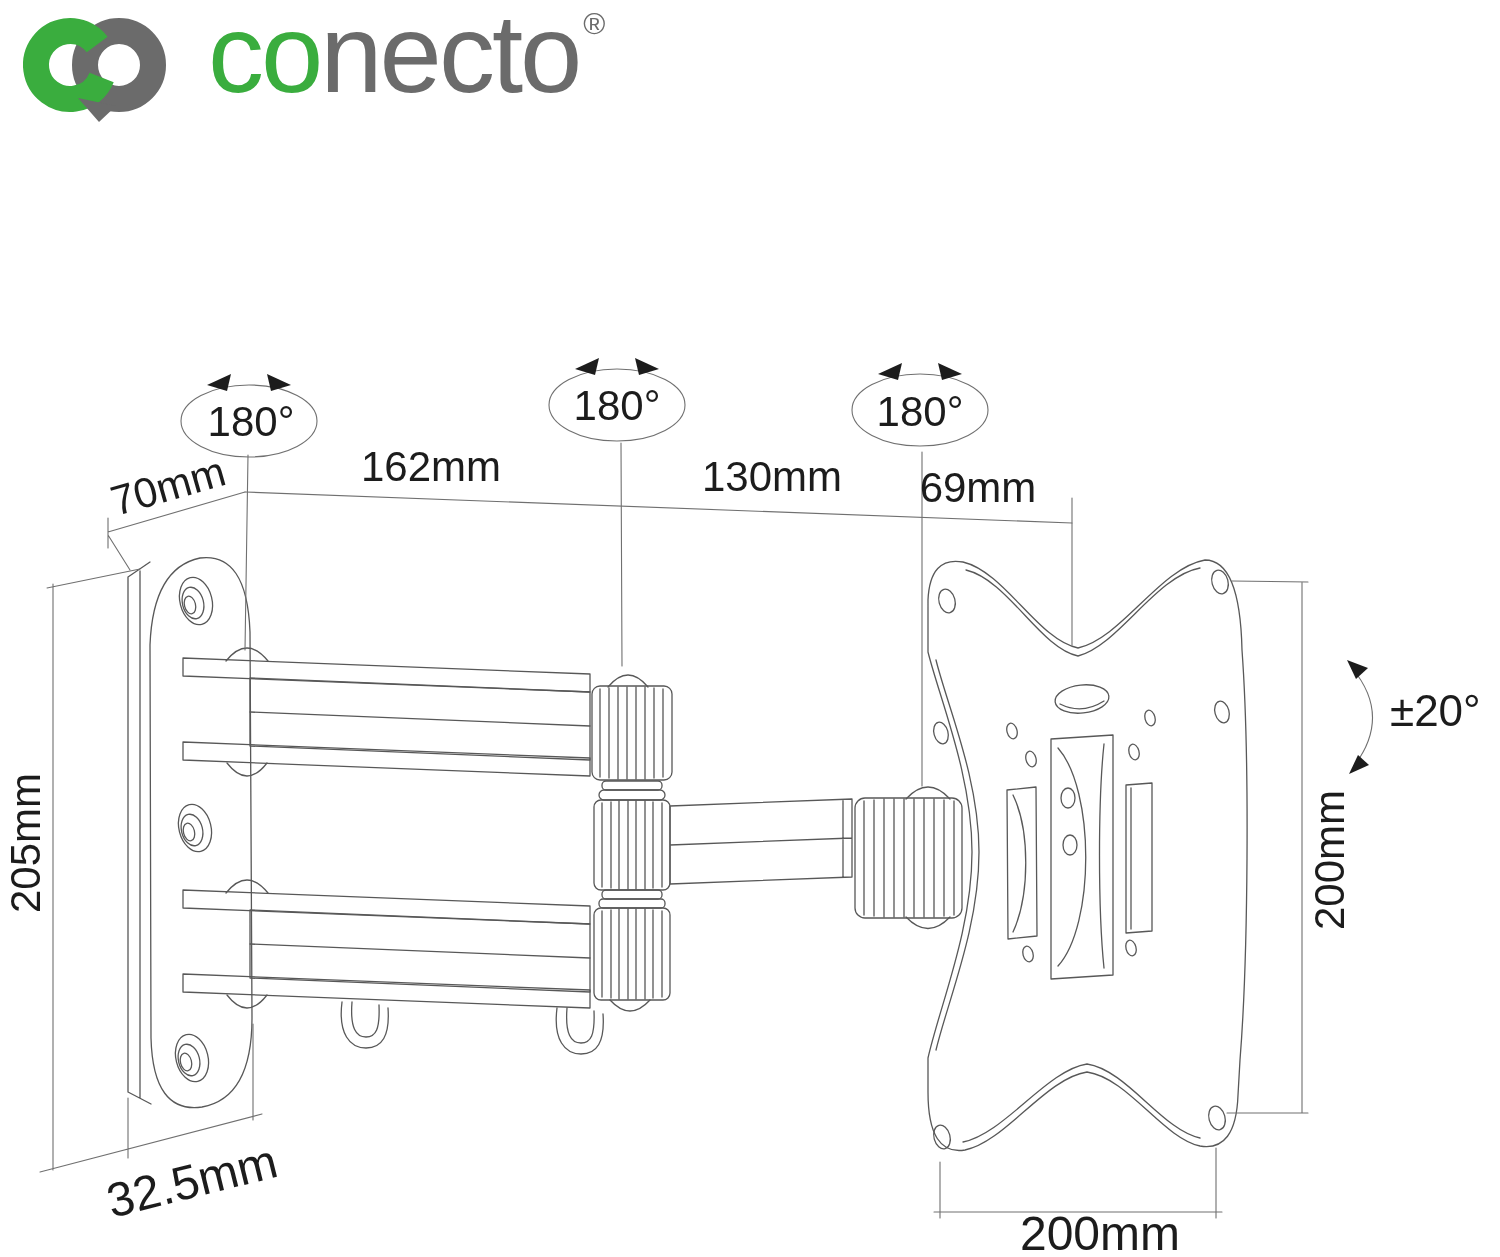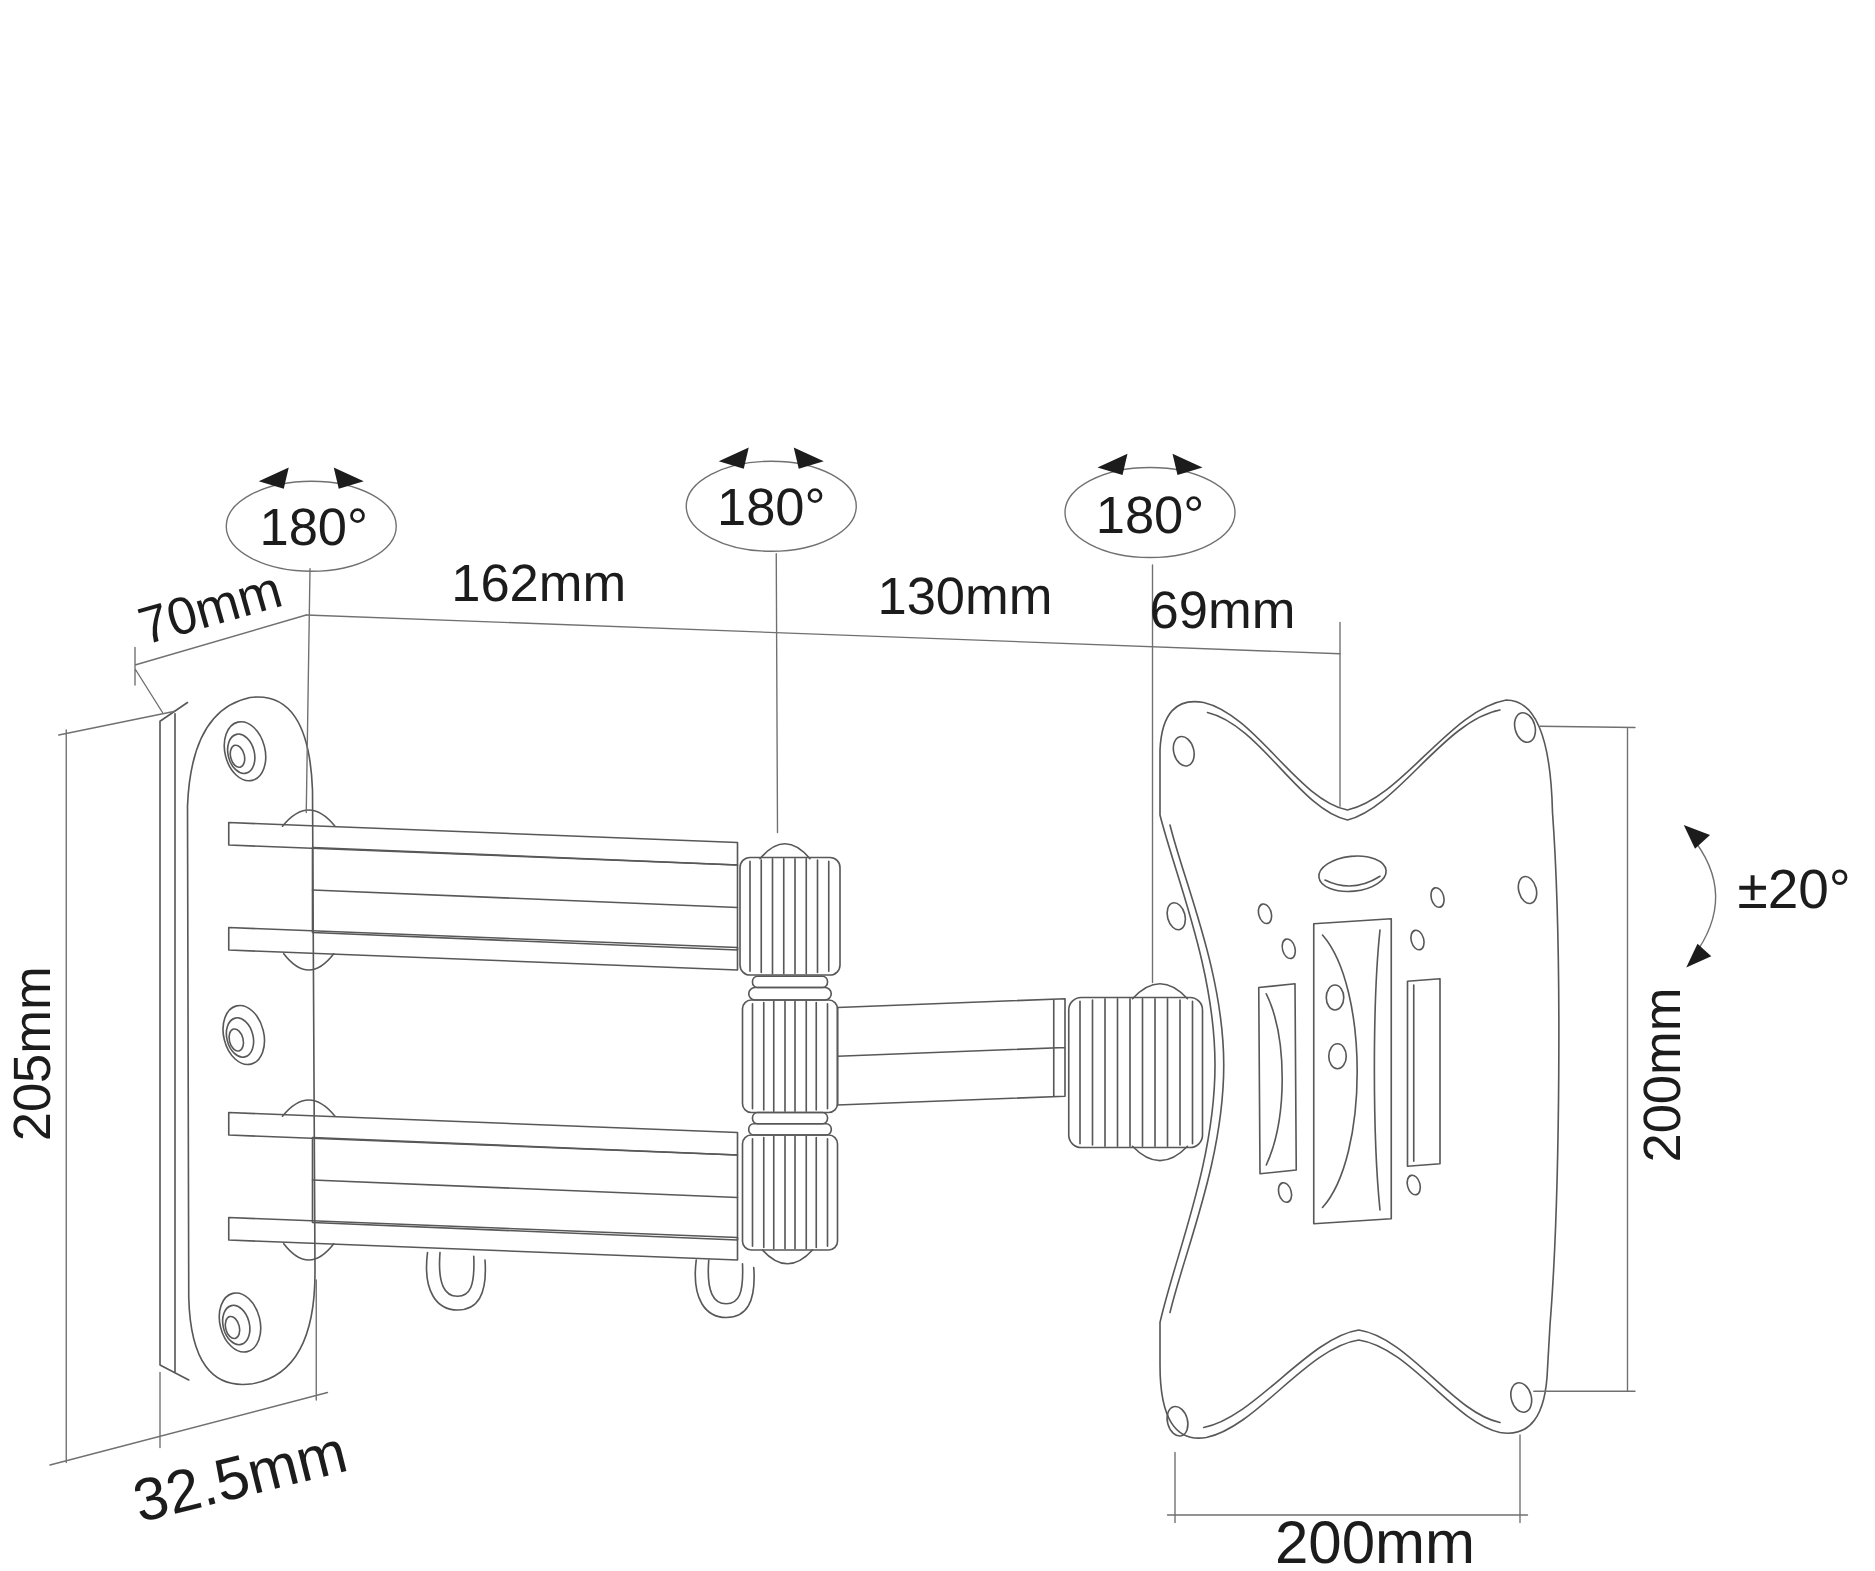--- a/index.html
+++ b/index.html
@@ -18,20 +18,28 @@
   .arrow{fill:#1c1c1c;stroke:none;}
   .lbl{fill:#1c1c1c;font-family:"Liberation Sans",sans-serif;font-size:42px;}
   .lbl-lg{font-size:48px;}
   .lbl-tilt{font-size:44px;}
 </style>
 </head>
 <body>
 
 <div class="canvas">
 
+  <div class="logo">
+    <svg class="logo-icon" width="180" height="120" viewBox="0 0 180 120">
+      <circle cx="107" cy="57" r="34" fill="none" stroke-width="26" stroke="#6b6b6b"></circle>
+      <circle cx="58" cy="57" r="34" fill="none" stroke-width="26" stroke-dasharray="0 17.5 178.6 17.5" transform="rotate(-8 58 57)" stroke="#3aad3e"></circle>
+      <polygon points="66,90 87,114 104,98" fill="#6b6b6b"></polygon>
+    </svg>
+    <div class="logo-word"><span class="green">co</span><span class="gray">necto</span><sup>®</sup></div>
+  </div>
 
   <svg class="drawing" width="1500" height="1257" viewBox="0 0 1500 1257">
 
     <g class="part">
       <path d="M150,645 Q153,568 200,558 Q247,552 250,632 L252,1018 Q252,1098 202,1107 Q153,1114 151,1038 Z"></path>
       <path d="M128,577 L150,562 M128,577 L128,1092 M128,1092 L151,1104 M140,571 L140,1098"></path>
       <g>
         <ellipse cx="196" cy="601" rx="16" ry="24" transform="rotate(-14 196 601)"></ellipse>
         <ellipse cx="193" cy="603" rx="10.5" ry="16" transform="rotate(-14 193 603)"></ellipse>
         <ellipse cx="190" cy="605" rx="5.5" ry="9" transform="rotate(-14 190 605)"></ellipse>

